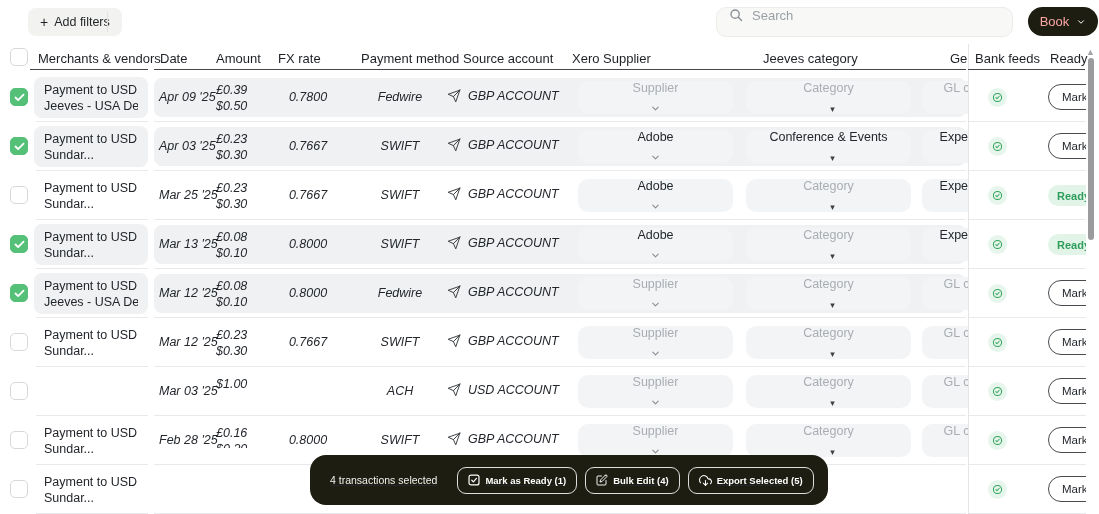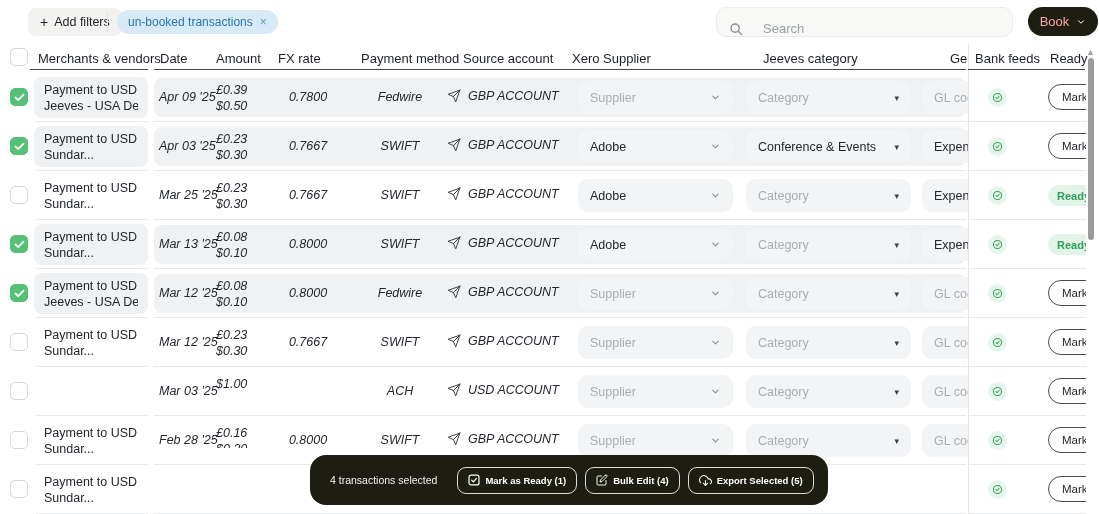--- a/index.html
+++ b/index.html
@@ -12,21 +12,21 @@
     display:flex; align-items:center; gap:6px; background:#f2f2f0; border:none;
     border-radius:8px; font-size:12.5px; color:#1f2326; cursor:pointer; font-family:inherit; }
   .add-filters .plus { font-size:14px; line-height:1; color:#1f2326; }
   .topbar-divider { position:absolute; left:107px; top:12px; width:1px; height:20px; background:#e2e2e0; }
   .filter-chip { position:absolute; left:117px; top:10px; height:24px; padding:0 11px;
     display:flex; align-items:center; gap:7px; background:#d9eaf7; border-radius:12px;
     font-size:12px; color:#2678b0; }
   .filter-chip .chip-x { font-size:12px; color:#5b9ac9; cursor:pointer; }
   .search-box { position:absolute; left:716px; top:7px; width:297px; height:30px;
     background:#f8f8f6; border:1px solid #ececea; border-radius:10px;
-    display:flex; align-items:flex-end; gap:20px; padding:0 12px; }
+    display:flex; align-items:flex-start; gap:9px; padding:0 12px; }
   .search-box svg { flex:0 0 auto; }
   .search-box input { border:none; outline:none; background:transparent; font-size:13px;
     color:#3c4043; width:100%; font-family:inherit; }
   .search-box input::placeholder { color:#9aa0a6; }
   .book-btn { position:absolute; left:1028px; top:7px; width:70px; height:29px;
     background:#1d1d12; color:#fca5a5; border:none; border-radius:15px; font-size:13px;
     display:flex; align-items:center; justify-content:center; gap:7px; cursor:pointer; font-family:inherit; }
 
   
   .hlabel { position:absolute; top:51px; font-size:13px; color:#1d2126; white-space:nowrap; }
@@ -74,21 +74,21 @@
   .cell { position:absolute; font-size:12.5px; color:#23272c; white-space:nowrap;font-style:italic; }
   .c-date { left:159px; top:17px; }
   .c-amount { left:216px; top:9px; line-height:16px; }
   .row.clip2 .a2 { height:7px; overflow:hidden; }
   .c-fx { left:276px; top:17px; width:64px; text-align:center; }
   .c-method { left:352px; top:17px; width:96px; text-align:center; }
   .c-source { left:447px; top:16px; display:flex; align-items:center; gap:7px; }
   .c-source svg { flex:0 0 auto; }
   .pill { position:absolute; top:8px; height:33px; background:#f3f4f6; border-radius:10px;
     display:flex; align-items:center; padding:0 12px; font-size:12.5px; color:#23272c;
-    cursor:pointer; white-space:nowrap; }
+    cursor:pointer; white-space:nowrap;flex-direction:column; }
   .pill .pill-text { overflow:hidden; }
   .pill.placeholder .pill-text { color:#a9adb3; }
   .cell-supplier { left:578px; width:155px; justify-content:space-between; }
   .cell-category { left:746px; width:165px; justify-content:space-between;text-align:right; }
   .cell-gl { left:922px; width:90px; }
   .tri { font-size:9px; color:#3c4043; margin-left:8px; }
   .rowline { position:absolute; bottom:0; height:1px; background:#e8e9ea; }
   .seg1 { left:36px; width:112px; }
   .seg2 { left:154px; width:812px; }
   .pinned-cell { position:absolute; left:969px; top:0; width:117px; height:49px; overflow:hidden; z-index:5; }
@@ -98,41 +98,37 @@
   .mark-btn { position:absolute; left:79px; top:11px; height:26px; padding:0 13px;
     background:#fff; border:1px solid #474b4f; border-radius:13px; font-size:11.5px;
     color:#23272c; white-space:nowrap; cursor:pointer; font-family:inherit; }
   .ready-badge { position:absolute; left:79px; top:14px; height:21px; padding:0 9px;
     background:var(--ready_badge_bg); color:var(--ready_badge_green); border-radius:11px;
     font-size:11px; font-weight:700; display:flex; align-items:center; white-space:nowrap; }
 
   
   .selection-bar { position:absolute; left:310px; top:455px; height:50px; width:max-content;
     background:var(--dark_bar); border-radius:16px; display:flex; align-items:center;
-    gap:8px; padding:0 14px 0 20px; z-index:10; }
+    gap:8px; padding:0 14px 0 20px; z-index:10;text-decoration:underline; }
   .sel-summary { font-size:10.5px; color:#f2f2ee; margin-right:12px; white-space:nowrap; }
   .bar-btn { height:27px; padding:0 10px; display:flex; align-items:center; gap:5px;
     background:transparent; border:1px solid rgba(255,255,255,0.85); border-radius:9px;
     color:#fff; font-size:9.5px; font-weight:700; white-space:nowrap; cursor:pointer; font-family:inherit; }
   .bar-btn svg { flex:0 0 auto; }
 </style>
 </head>
 <body>
 
 <div class="app">
 
   <button class="add-filters">
     <span class="plus">+</span>
     <span>Add filters</span>
   </button>
   <div class="topbar-divider"></div>
-  <div class="filter-chip">
-    <span>un-booked transactions</span>
-    <span class="chip-x">×</span>
-  </div>
   <div class="search-box">
     <svg width="14" height="14" viewBox="0 0 16 16" fill="none" stroke="#8a8f94" stroke-width="1.6" stroke-linecap="round">
         <circle cx="7" cy="7" r="4.7"></circle>
         <line x1="10.7" y1="10.7" x2="14.3" y2="14.3"></line>
       </svg>
     <input type="text" placeholder="Search" style="">
   </div>
   <button class="book-btn">
     <span>Book</span>
     <svg width="10" height="10" viewBox="0 0 24 24" fill="none" stroke="#fff" stroke-width="2.4" stroke-linecap="round" stroke-linejoin="round">

